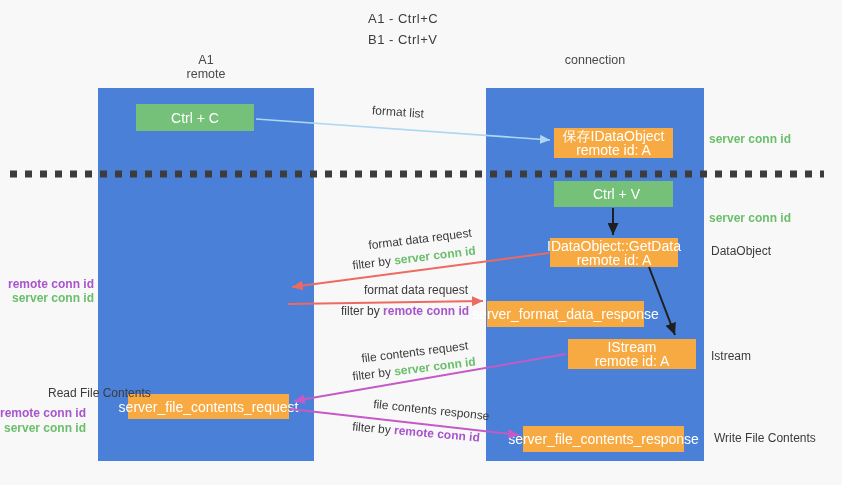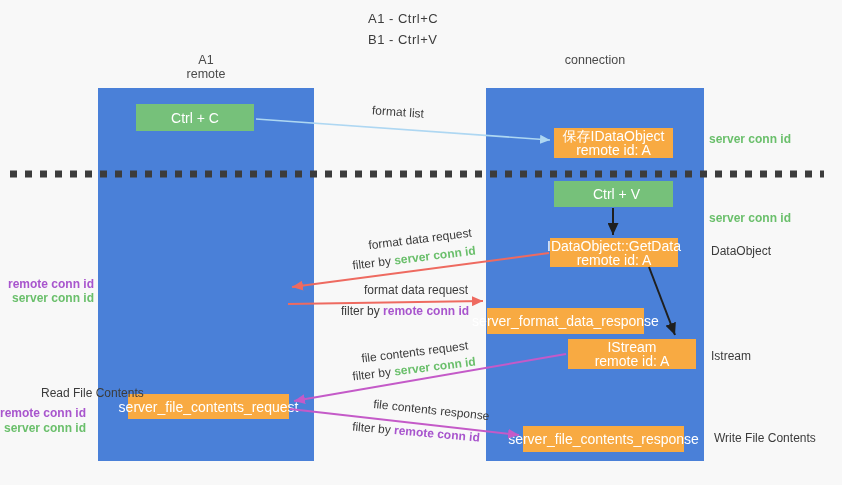--- a/index.html
+++ b/index.html
@@ -72,21 +72,21 @@
   <div class="node green-node" style="left:554px;top:181px;width:119px;height:26px;padding-left:6px;">
     <div>Ctrl + V</div>
   </div>
 
   <div class="node orange-node" style="left:550px;top:238px;width:128px;height:29px;">
     <div>IDataObject::GetData</div>
     <div>remote id: A</div>
   </div>
 
 
-  <div class="node orange-node" style="left:487px;top:296px;width:157px;height:26px;margin-top:12px;">
+  <div class="node orange-node" style="left:487px;top:289px;width:157px;height:26px;margin-top:12px;">
     <div>server_format_data_response</div>
   </div>
 
   <div class="node orange-node" style="left:568px;top:339px;width:128px;height:30px;">
     <div>IStream</div>
     <div>remote id: A</div>
   </div>
 
   <div class="node orange-node" style="left:128px;top:394px;width:161px;height:25px;">
     <div>server_file_contents_request</div>
@@ -148,17 +148,17 @@
   <div class="flabel" style="left:352px;top:425px;transform:rotate(5deg);"><span>filter by</span> <span class="purple-t">remote conn id</span></div>
 
   <div class="side green-t" style="left:709px;top:132px;">server conn id</div>
   <div class="side green-t" style="left:709px;top:211px;">server conn id</div>
   <div class="side" style="left:711px;top:244px;">DataObject</div>
   <div class="side" style="left:711px;top:349px;">Istream</div>
   <div class="side" style="left:714px;top:431px;">Write File Contents</div>
 
   <div class="side purple-t ralign" style="left:0;width:94px;top:277px;">remote conn id</div>
   <div class="side green-t ralign" style="left:0;width:94px;top:291px;">server conn id</div>
-  <div class="side ralign" style="left:1px;width:86px;top:386px;padding-left:40px;">Read File Contents</div>
+  <div class="side ralign" style="left:8px;width:86px;top:386px;padding-left:40px;">Read File Contents</div>
   <div class="side purple-t ralign" style="left:0;width:86px;top:406px;">remote conn id</div>
   <div class="side green-t ralign" style="left:0;width:86px;top:421px;">server conn id</div>
 
 </div>
 
 </body></html>

